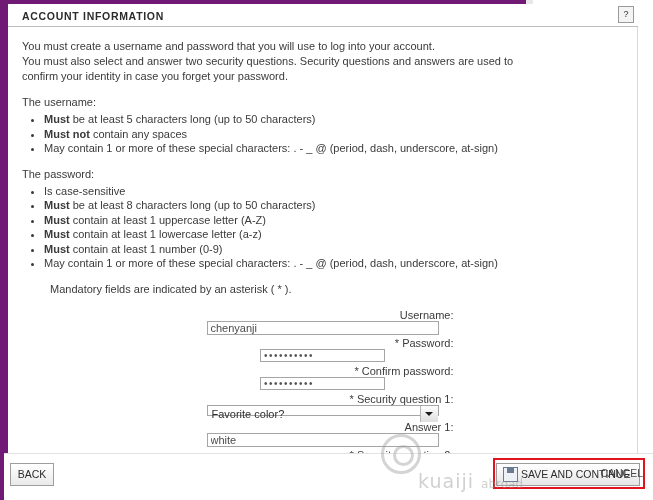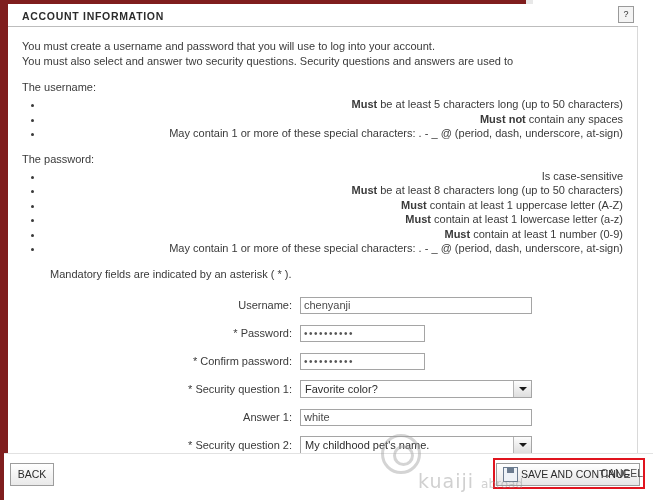--- a/index.html
+++ b/index.html
@@ -13,21 +13,21 @@
     font-family: "Liberation Sans", sans-serif;
     font-size: 11px;
     color: #333333;
     overflow: hidden;
     position: relative;
   }
   .page {
     position: relative;
     width: 533px;
     height: 500px;
-    background: #7f1d1d;
+    background: #701a75;
   }
   
   .right-strip {
     position: absolute;
     top: 0;
     right: 0;
     width: 7px;
     height: 500px;
     background: #e8e8e8;
   }
@@ -86,40 +86,40 @@
   ul.rules {
     margin: 4px 0 0 0;
     padding-left: 22px;
     list-style: disc;
   }
   ul.rules li {
     font-size: 11px;
     line-height: 14.5px;
     color: #3a3a3a;
     margin: 0;
-    text-align: right;
   }
   ul.rules li b {
     font-weight: bold;
   }
   .mandatory {
     margin-top: 12px;
     font-size: 11px;
     color: #3a3a3a;
     margin-left: 28px;
   }
   
   .form {
     margin-top: 14px;
   }
   .form-row {
     display: flex;
     align-items: center;
     height: 23px;
     margin-bottom: 5px;
+    flex-direction: column;
   }
   .form-label {
     width: 270px;
     text-align: right;
     padding-right: 8px;
     font-size: 11px;
     color: #3a3a3a;
     white-space: nowrap;
   }
   .field {
@@ -303,20 +303,21 @@
 
     <div class="panel-header">
       <div class="panel-title">ACCOUNT INFORMATION</div>
       <div class="help-btn">?</div>
     </div>
 
     <div class="body-wrap">
 
       <div class="intro-line">You must create a username and password that you will use to log into your account.</div>
       <div class="intro-line">You must also select and answer two security questions.  Security questions and answers are used to</div>
+      <div class="intro-line">confirm your identity in case you forget your password.</div>
 
       <div class="sect-label">The username:</div>
       <ul class="rules">
         <li><b>Must</b><span> be at least 5 characters long (up to 50 characters)</span></li>
         <li><b>Must not</b><span> contain any spaces</span></li>
         <li><b></b><span>May contain 1 or more of these special characters: . - _ @ (period, dash, underscore, at-sign)</span></li>
       </ul>
 
       <div class="sect-label">The password:</div>
       <ul class="rules">

